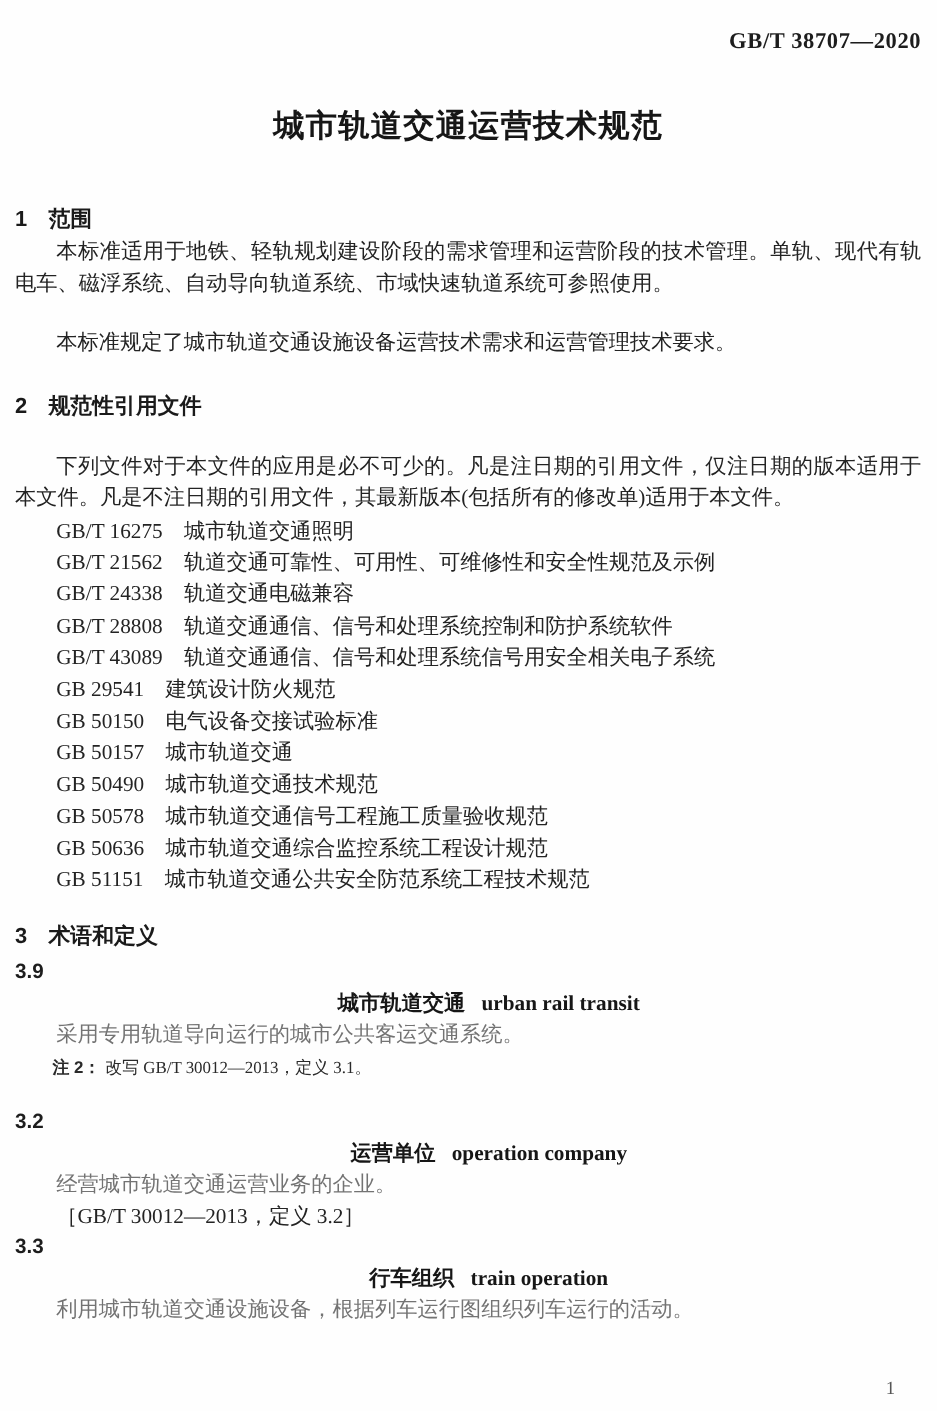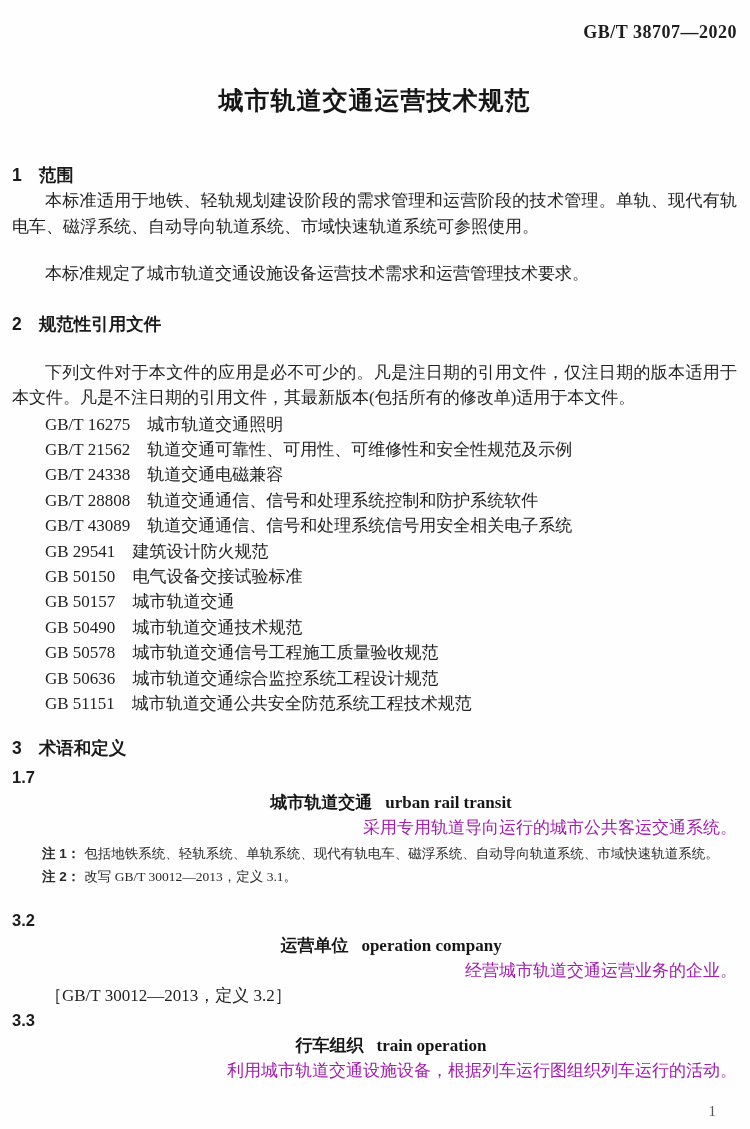--- a/index.html
+++ b/index.html
@@ -70,21 +70,21 @@
     font-weight:bold; color:#161616;text-align:center;
   }
   .term-zh {
     font-family:"Liberation Sans","DejaVu Sans",sans-serif;
     font-size:17px; margin-right:13px;
   }
   .term-en {
     font-family:"Liberation Serif","DejaVu Serif",serif;
     font-size:17px;
   }
-  .term-def { padding-left:33px; line-height:25px; color:#a21caf;text-align:right; }
+  .term-def { padding-left:33px; line-height:25px; color:#737373; }
   .note-line {
     padding-left:30px;
     font-size:13.5px; line-height:23px;
     color:#2a2a2a; margin-top:0;
     text-align:justify;
   }
   .notes-block { margin-top:2px; }
   .note-label {
     font-family:"Liberation Sans","DejaVu Sans",sans-serif;
     font-weight:bold; margin-right:4px;
@@ -127,27 +127,26 @@
     <li><span class="ref-code">GB 50490</span><span>城市轨道交通技术规范</span></li>
     <li><span class="ref-code">GB 50578</span><span>城市轨道交通信号工程施工质量验收规范</span></li>
     <li><span class="ref-code">GB 50636</span><span>城市轨道交通综合监控系统工程设计规范</span></li>
     <li><span class="ref-code">GB 51151</span><span>城市轨道交通公共安全防范系统工程技术规范</span></li>
   </ul>
 
   <div class="sec-heading h-s3">
     <span class="sec-num">3</span><span>术语和定义</span>
   </div>
 
-  <div class="clause-num cn-1">1.7</div>
+  <div class="clause-num cn-1">3.9</div>
   <div class="term-line">
     <span class="term-zh">城市轨道交通</span><span class="term-en">urban rail transit</span>
   </div>
   <p class="term-def">采用专用轨道导向运行的城市公共客运交通系统。</p>
   <div class="notes-block">
-    <p class="note-line"><span class="note-label">注 1：</span><span>包括地铁系统、轻轨系统、单轨系统、现代有轨电车、磁浮系统、自动导向轨道系统、市域快速轨道系统。</span></p>
     <p class="note-line"><span class="note-label">注 2：</span><span>改写 GB/T 30012—2013，定义 3.1。</span></p>
   </div>
 
   <div class="clause-num cn-2">3.2</div>
   <div class="term-line">
     <span class="term-zh">运营单位</span><span class="term-en">operation company</span>
   </div>
   <p class="term-def">经营城市轨道交通运营业务的企业。</p>
   <p class="term-source">［GB/T 30012—2013，定义 3.2］</p>
 

